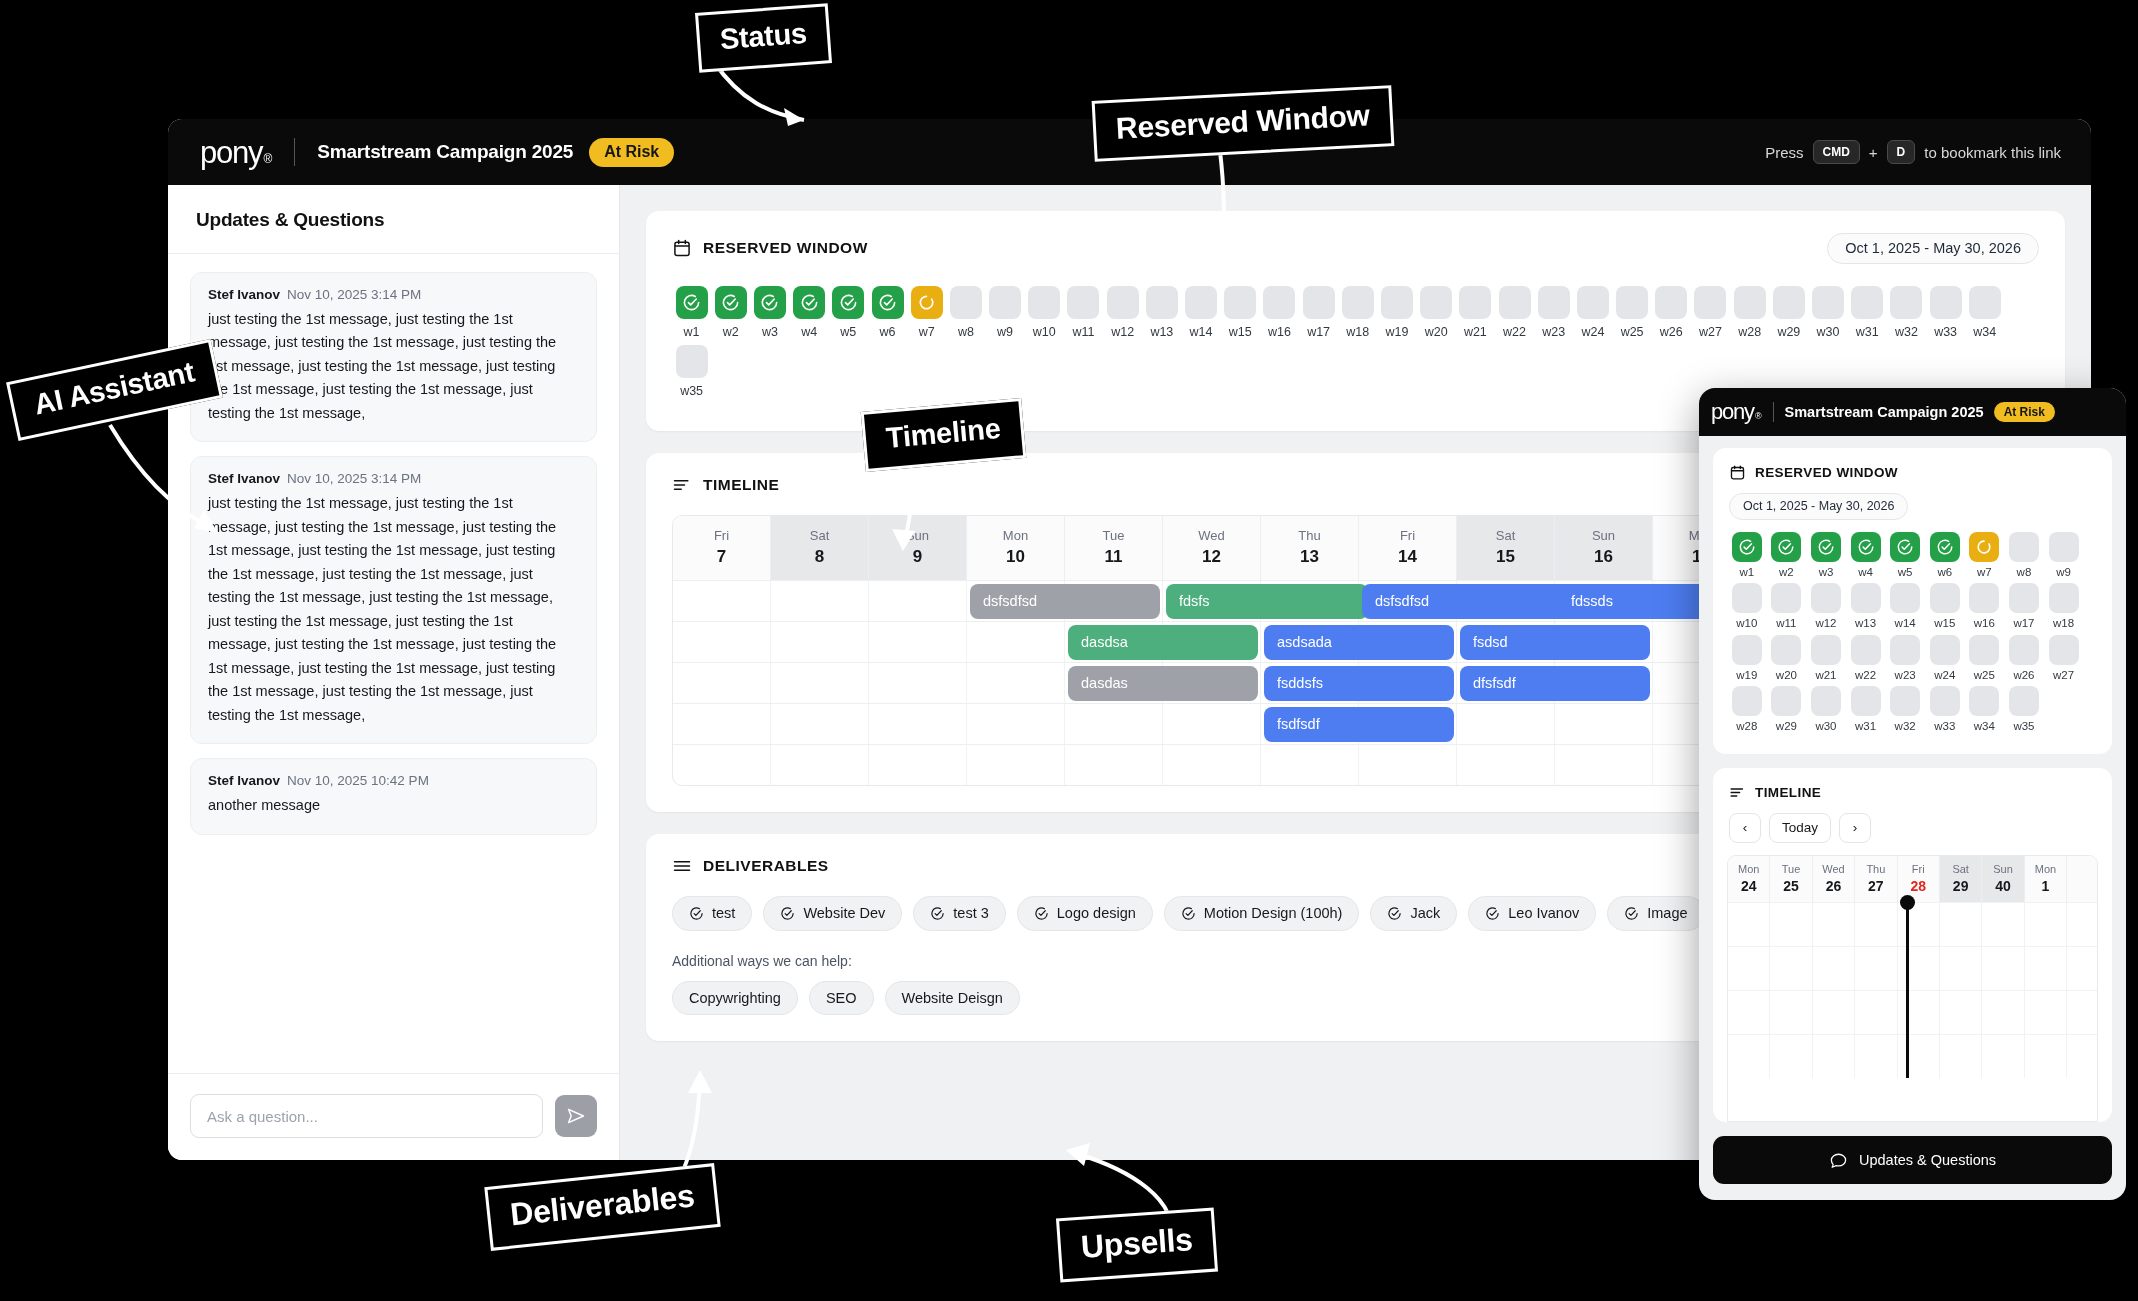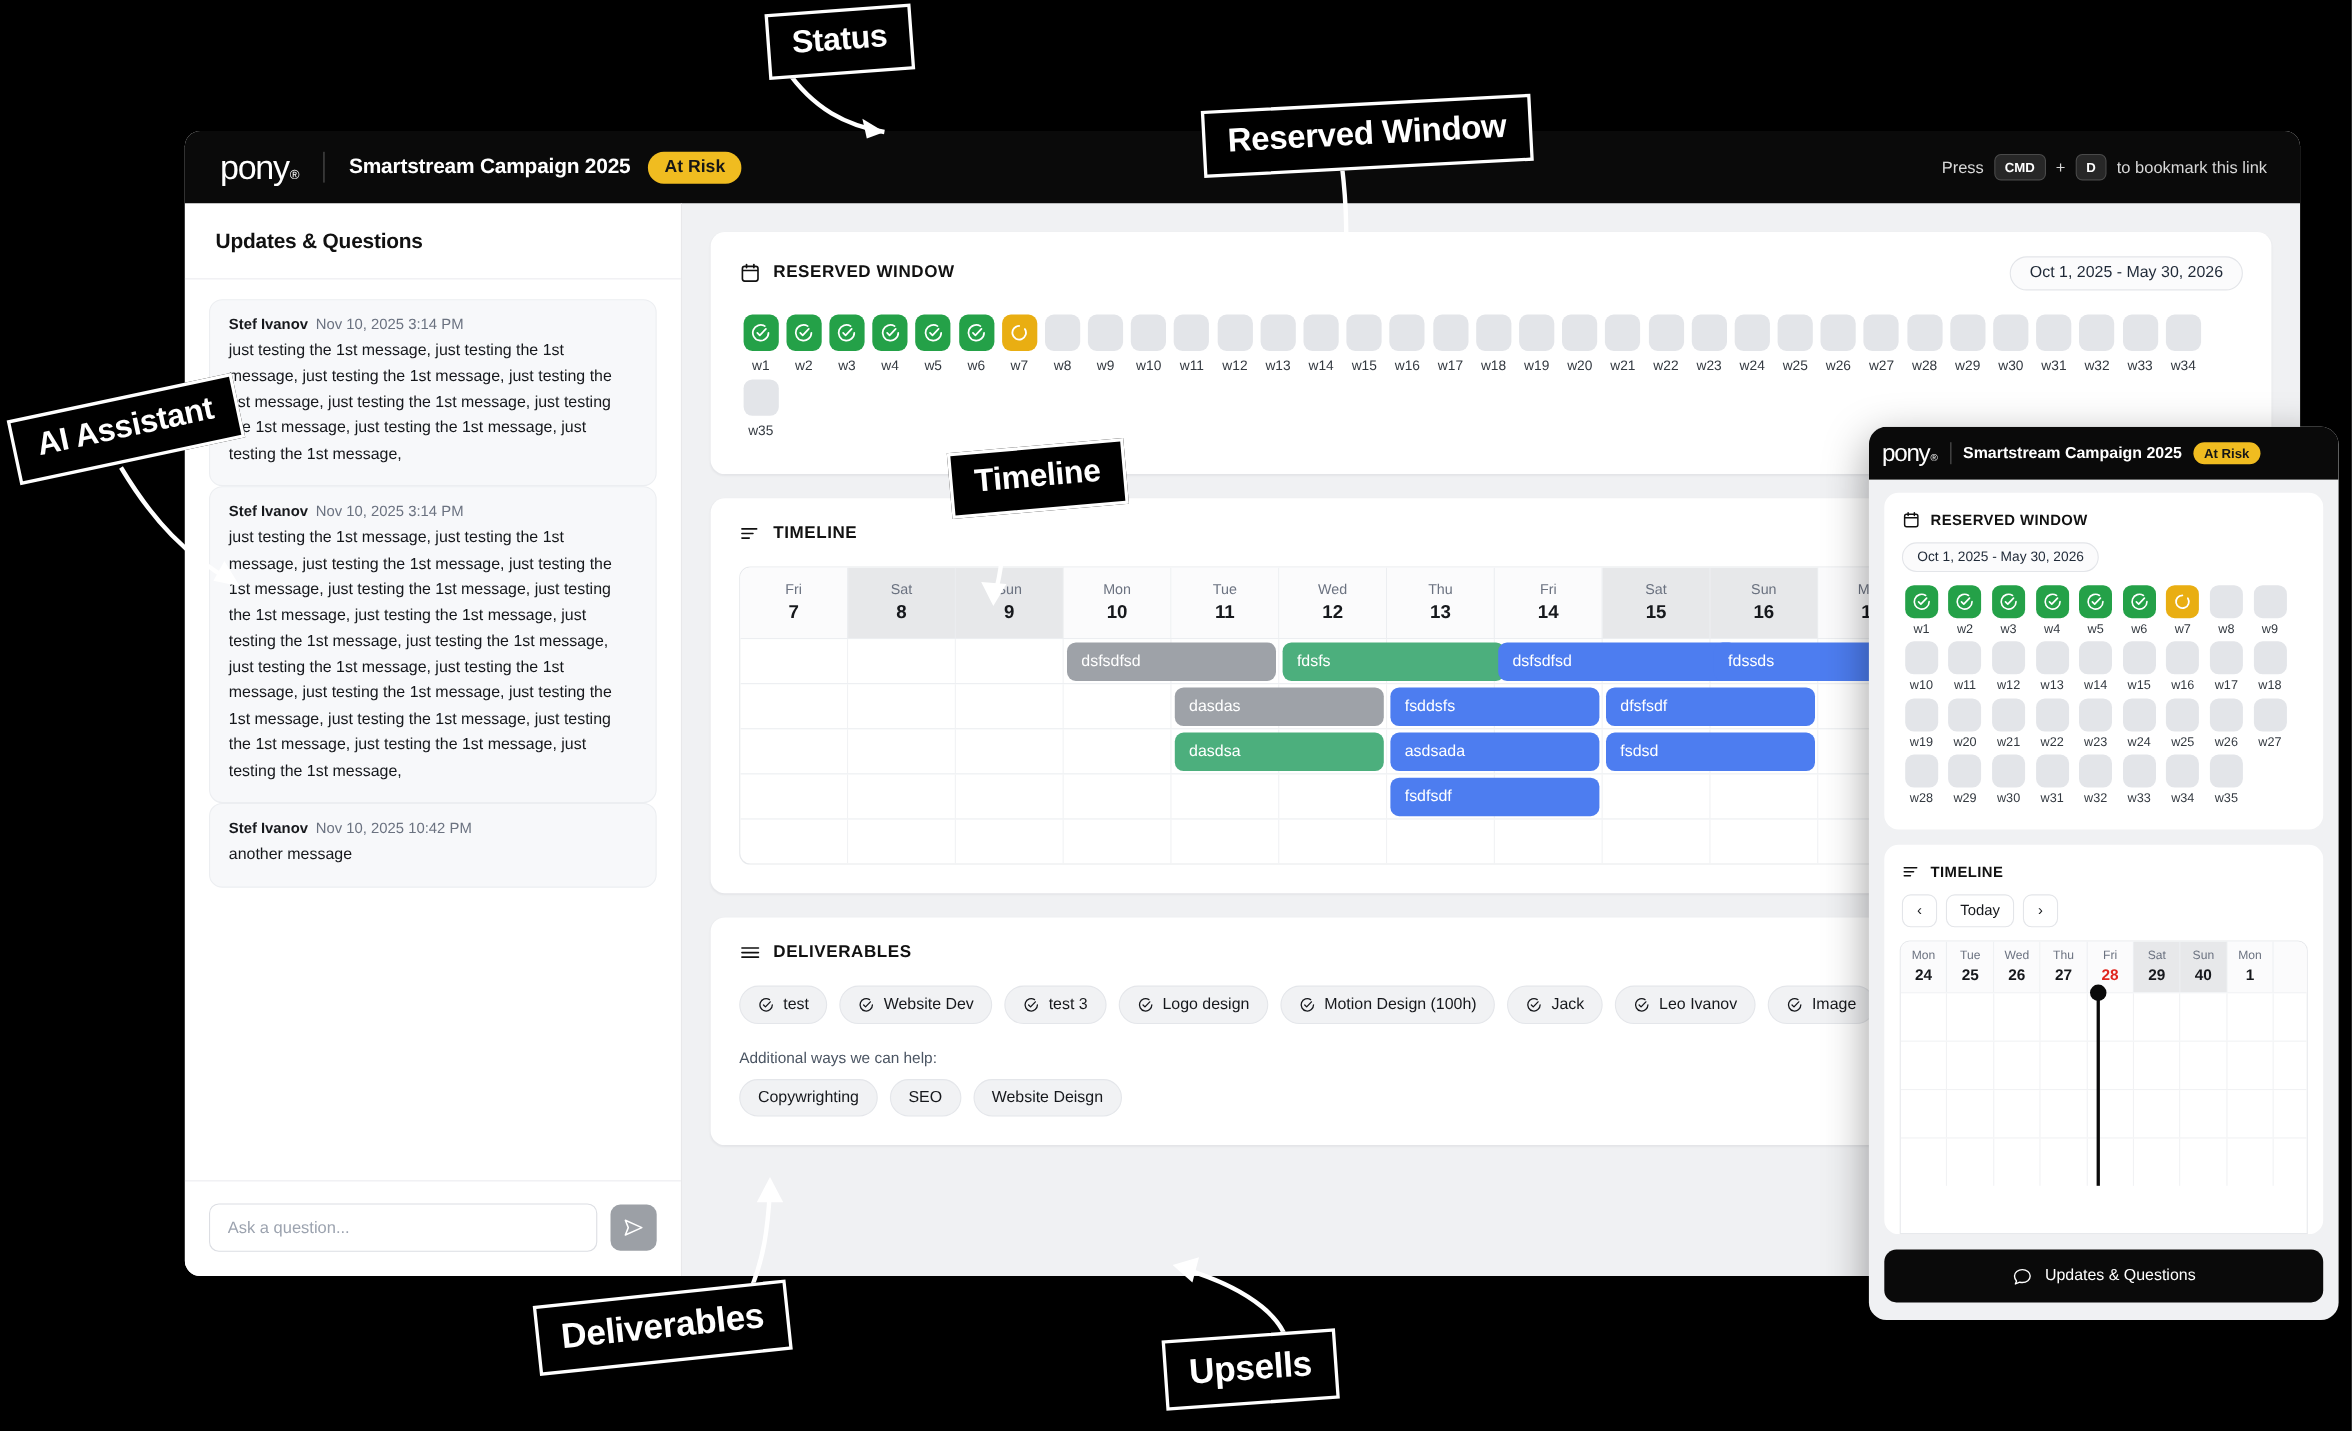--- a/index.html
+++ b/index.html
@@ -78,21 +78,21 @@
   }
   #sidebar-header {
     padding: 24px 28px 22px;
     border-bottom: 1px solid #ececef;
     flex: 0 0 auto;
   }
   #sidebar-header h2 { font-size: 19px; font-weight: 700; color: #111; letter-spacing: -.2px; }
   #message-list {
     flex: 1; overflow: hidden;
     padding: 18px 22px 8px;
-    display: flex; flex-direction: column; 
+    display: flex; flex-direction: column; gap: 14px;
   }
   .message {
     background: #f7f8fa;
     border: 1px solid #eceef1;
     border-radius: 12px;
     padding: 14px 17px 16px;
   }
   .msg-head { font-size: 13.5px; margin-bottom: 6px; }
   .msg-author { font-weight: 700; color: #16181c; }
   .msg-time { color: #6b7280; margin-left: 7px; }
@@ -684,44 +684,44 @@
                 <div class="tl-cell"></div>
                 <div class="tl-cell"></div>
                 <div class="tl-cell"></div>
                 <div class="tl-cell"></div>
                 <div class="tl-cell"></div>
                 <div class="tl-cell"></div>
                 <div class="tl-cell"></div>
                 <div class="tl-cell"></div>
                 <div class="tl-cell"></div>
                 <div class="tl-cell"></div>
+                <div class="tl-bar green" style="left: 395px; width: 190px;">dasdsa</div>
+                <div class="tl-bar blue" style="left: 591px; width: 190px;">asdsada</div>
+                <div class="tl-bar blue" style="left: 787px; width: 190px;">fsdsd</div>
+                <div class="tl-bar blue" style="left: 1081px; width: 190px;">dsad</div>
+              </div>
+              <div class="tl-row">
+                <div class="tl-cell"></div>
+                <div class="tl-cell"></div>
+                <div class="tl-cell"></div>
+                <div class="tl-cell"></div>
+                <div class="tl-cell"></div>
+                <div class="tl-cell"></div>
+                <div class="tl-cell"></div>
+                <div class="tl-cell"></div>
+                <div class="tl-cell"></div>
+                <div class="tl-cell"></div>
+                <div class="tl-cell"></div>
+                <div class="tl-cell"></div>
+                <div class="tl-cell"></div>
+                <div class="tl-cell"></div>
                 <div class="tl-bar gray" style="left: 395px; width: 190px;">dasdas</div>
                 <div class="tl-bar blue" style="left: 591px; width: 190px;">fsddsfs</div>
                 <div class="tl-bar blue" style="left: 787px; width: 190px;">dfsfsdf</div>
                 <div class="tl-bar blue" style="left: 1081px; width: 190px;">sdfdsfsd</div>
-              </div>
-              <div class="tl-row">
-                <div class="tl-cell"></div>
-                <div class="tl-cell"></div>
-                <div class="tl-cell"></div>
-                <div class="tl-cell"></div>
-                <div class="tl-cell"></div>
-                <div class="tl-cell"></div>
-                <div class="tl-cell"></div>
-                <div class="tl-cell"></div>
-                <div class="tl-cell"></div>
-                <div class="tl-cell"></div>
-                <div class="tl-cell"></div>
-                <div class="tl-cell"></div>
-                <div class="tl-cell"></div>
-                <div class="tl-cell"></div>
-                <div class="tl-bar green" style="left: 395px; width: 190px;">dasdsa</div>
-                <div class="tl-bar blue" style="left: 591px; width: 190px;">asdsada</div>
-                <div class="tl-bar blue" style="left: 787px; width: 190px;">fsdsd</div>
-                <div class="tl-bar blue" style="left: 1081px; width: 190px;">dsad</div>
               </div>
               <div class="tl-row">
                 <div class="tl-cell"></div>
                 <div class="tl-cell"></div>
                 <div class="tl-cell"></div>
                 <div class="tl-cell"></div>
                 <div class="tl-cell"></div>
                 <div class="tl-cell"></div>
                 <div class="tl-cell"></div>
                 <div class="tl-cell"></div>

